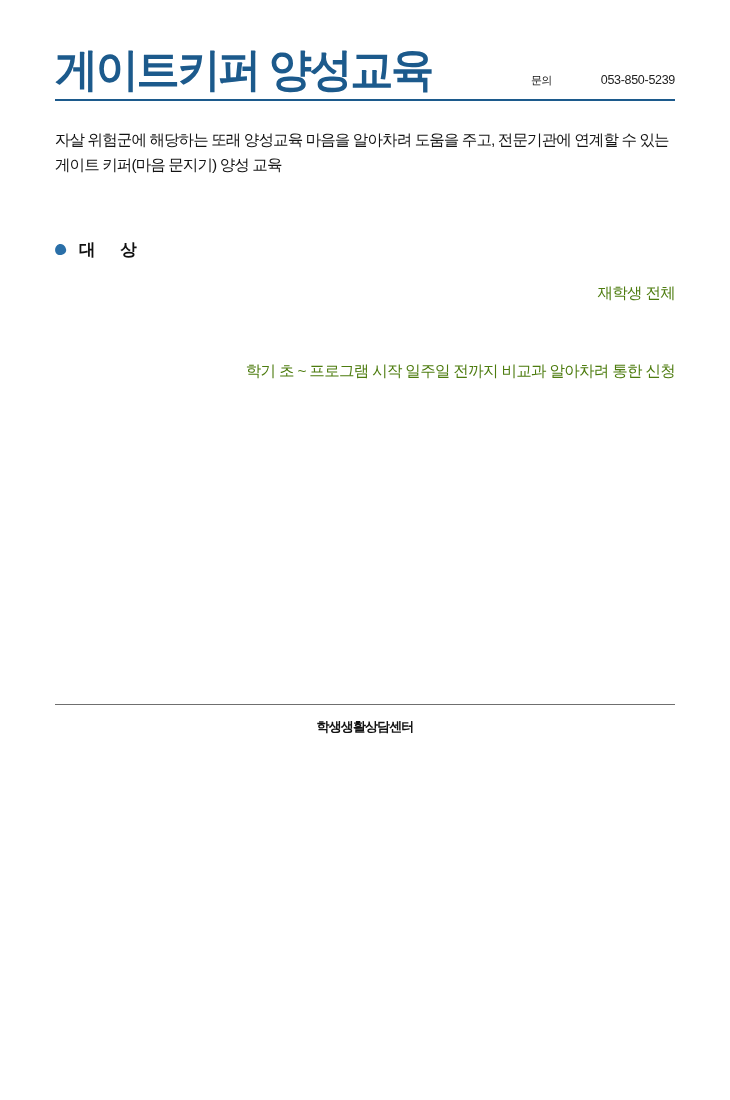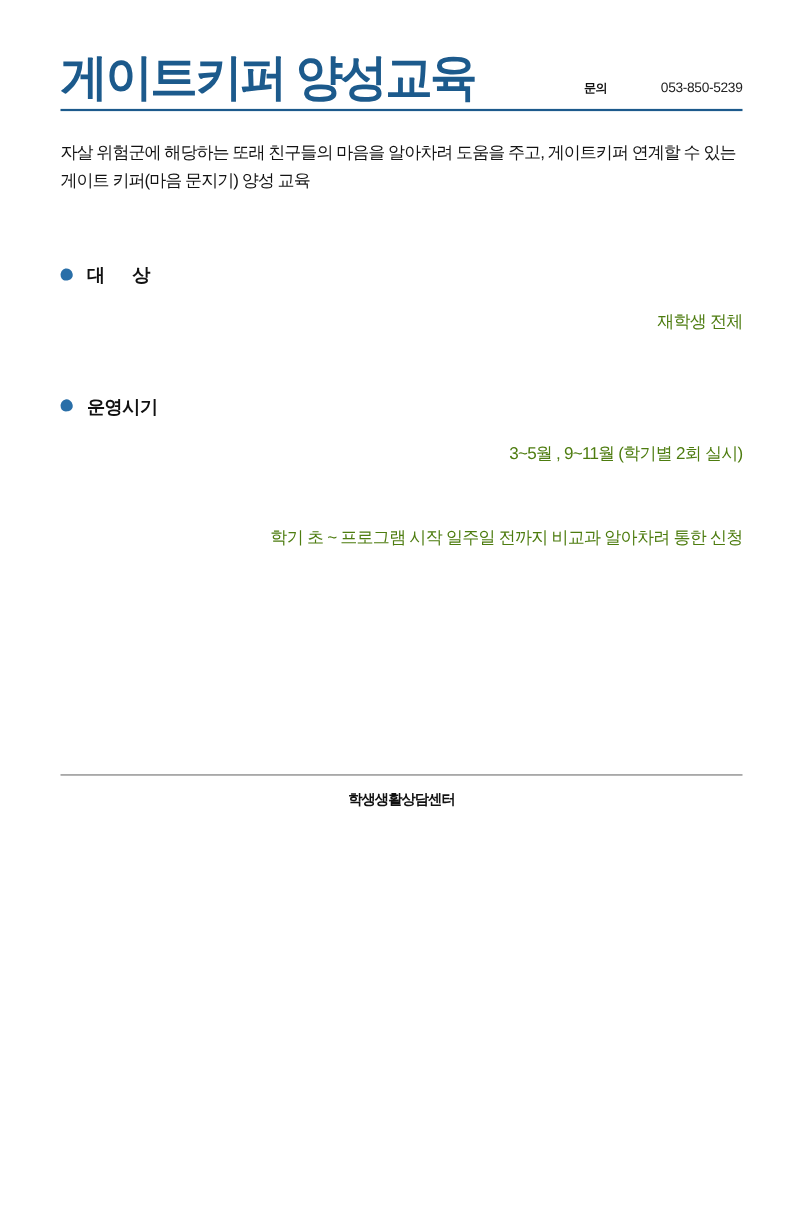--- a/index.html
+++ b/index.html
@@ -44,21 +44,21 @@
   }
   .contact {
     display: flex;
     align-items: baseline;
     gap: 9px;
     padding-bottom: 5px;
     white-space: nowrap;
   }
   .contact-label {
     font-size: 11px;
-    font-weight: bold;
+    font-weight: normal;
     color: #111111;
     letter-spacing: -0.6px;
   }
   .contact-value {
     font-size: 12.5px;
     color: #222222;
     letter-spacing: -0.3px;
     padding-left: 40px;
   }
 
@@ -139,39 +139,32 @@
 <div class="page">
 
   <div class="header">
     <div class="doc-title">게이트키퍼 양성교육</div>
     <div class="contact">
       <span class="contact-label">문의</span>
       <span class="contact-value">053-850-5239</span>
     </div>
   </div>
 
-  <p class="intro">자살 위험군에 해당하는 또래 친구들의 마음을 알아차려 도움을 주고, 게이트키퍼 연계할 수 있는 게이트 키퍼(마음 문지기) 양성 교육</p>
+  <p class="intro">자살 위험군에 해당하는 또래 양성교육 마음을 알아차려 도움을 주고, 전문기관에 연계할 수 있는 게이트 키퍼(마음 문지기) 양성 교육</p>
 
   <div class="sections">
 
     <div class="section">
       <div class="section-head">
         <span class="bullet"></span>
         <span class="section-title">대      상</span>
       </div>
       <div class="section-body">재학생 전체</div>
     </div>
 
-    <div class="section">
-      <div class="section-head">
-        <span class="bullet"></span>
-        <span class="section-title">운영시기</span>
-      </div>
-      <div class="section-body">3~5월 , 9~11월 (학기별 2회 실시)</div>
-    </div>
 
     <div class="section">
       <div class="section-body">학기 초 ~ 프로그램 시작 일주일 전까지 비교과 알아차려 통한 신청</div>
     </div>
 
   </div>
 
   <div class="footer">
     <div class="footer-rule"></div>
     <div class="footer-text">학생생활상담센터</div>

